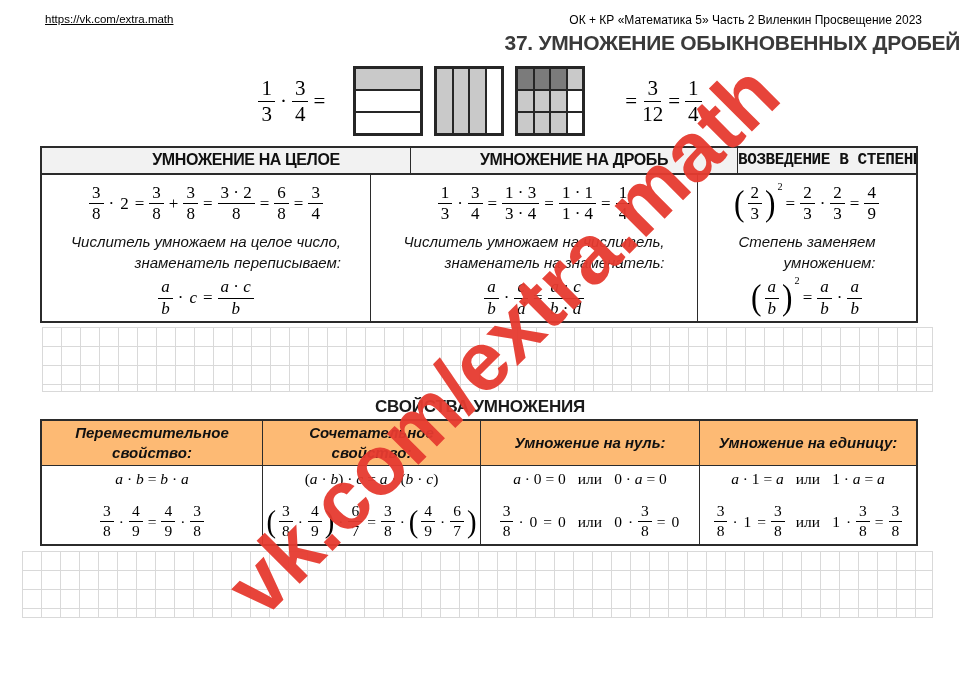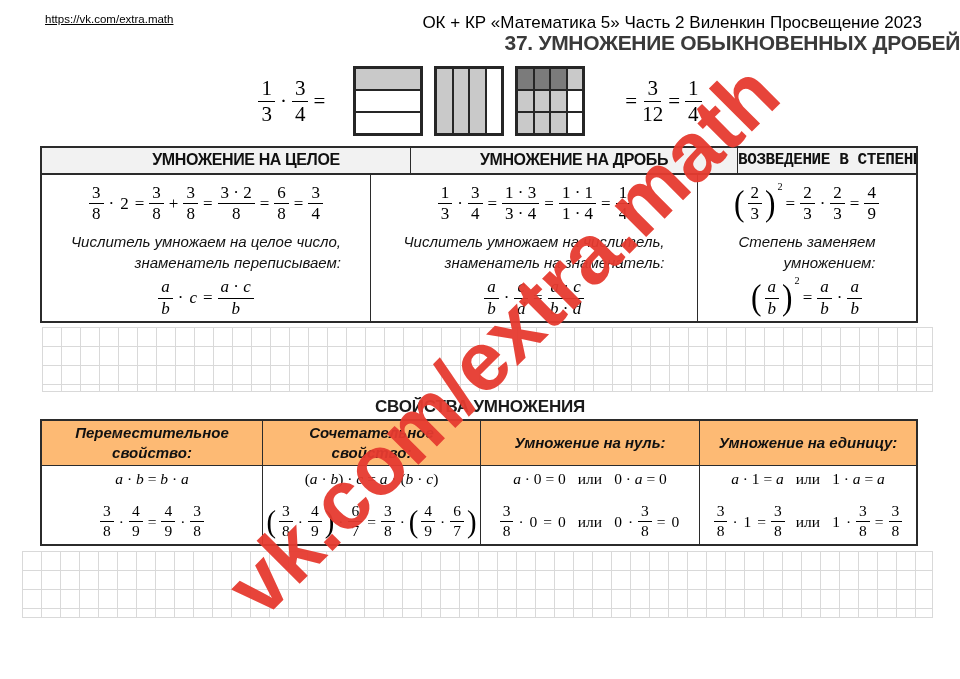--- a/index.html
+++ b/index.html
@@ -2,21 +2,21 @@
 <html style="--accent-red: #e63b30; --grid-line: #d9d9d9; --cell-light: #c9c9c9; --cell-dark: #7b7b7b; --header-bg: #f2f2f2;"><head>
 <meta charset="utf-8">
 <style>
   html,body{margin:0;padding:0;background:#fff;}
   .page{position:relative;width:960px;height:679px;background:#fff;overflow:hidden;
         font-family:"Liberation Sans",sans-serif;color:#111;}
 
   
   .link{position:absolute;left:45px;top:13px;font-size:11.5px;color:#000;
         text-decoration:underline;cursor:pointer;}
-  .edition{position:absolute;right:38px;top:13px;font-size:17px;color:#000;}
+  .edition{position:absolute;right:38px;top:13px;font-size:12px;color:#000;}
   .title{position:absolute;left:0;top:31px;width:960px;text-align:right;
          font-size:21px;font-weight:700;color:#3a3a3a;letter-spacing:-0.3px;}
 
   
   .intro{position:absolute;left:0;top:62px;width:960px;height:78px;
          display:flex;justify-content:center;align-items:center;gap:11px;}
   .introL{margin-right:14px;}
   .introR{margin-left:26px;}
   .fgrid{display:grid;width:70px;height:70px;border:2px solid #262626;
          box-sizing:border-box;background:#fff;flex:0 0 auto;}

